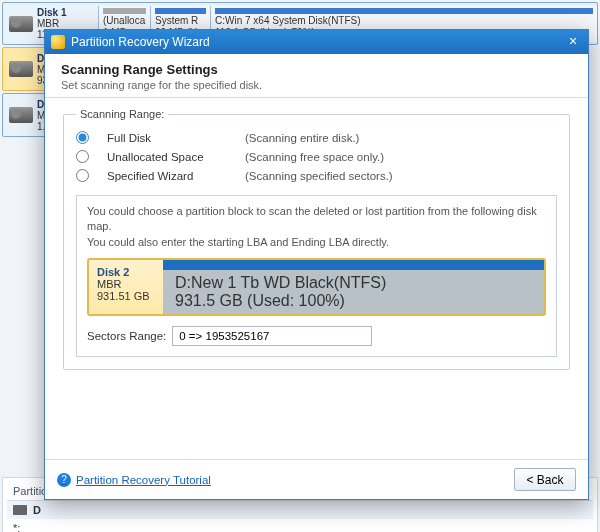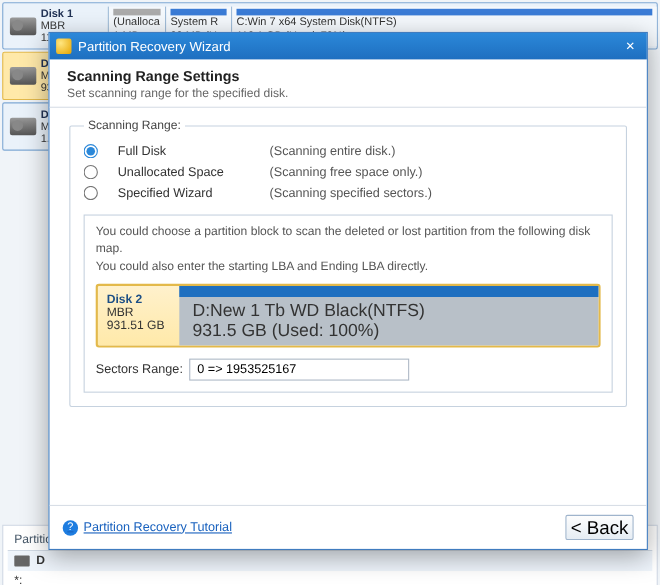--- a/index.html
+++ b/index.html
@@ -49,21 +49,21 @@
   .disk-card-right .bar { height:10px; background:#1e6fc0; }
   .disk-card-right .plabel { padding:4px 12px; font-size:16px; color:#333; }
 
   .sectors-row { display:flex; align-items:center; gap:6px; margin-top:10px; font-size:11.5px; }
   .sectors-row input { flex:0 0 200px; height:20px; border:1px solid #aeb9c6; padding:0 6px; font-size:11.5px; }
 
   .dlg-footer { display:flex; align-items:center; padding:8px 12px; border-top:1px solid #d8dee6; gap:6px; }
   .help-link { display:flex; align-items:center; gap:5px; color:#1861be; text-decoration:underline; font-size:11.5px; cursor:pointer; }
   .help-link .qicon { width:14px; height:14px; border-radius:50%; background:#1e7de0; color:#fff; font-size:10px; display:flex; align-items:center; justify-content:center; }
   .dlg-footer .spacer { flex:1; }
-  .dlg-btn { min-width:62px; height:23px; border:1px solid #9fb4cc; background:linear-gradient(#fdfdfd,#e6edf4); border-radius:2px; font-size:17px; cursor:pointer; }
+  .dlg-btn { min-width:62px; height:23px; border:1px solid #9fb4cc; background:linear-gradient(#fdfdfd,#e6edf4); border-radius:2px; font-size:12px; cursor:pointer; }
   .dlg-btn.primary { border-color:#4f93dc; box-shadow: inset 0 0 0 1px #cfe4fb; }
 
   .radio-label-col { display:inline-block; width:120px; }
 </style>
 </head>
 <body>
 
 <div class="bg-layer">
   <div class="disk-block">
     <div class="disk-header">

